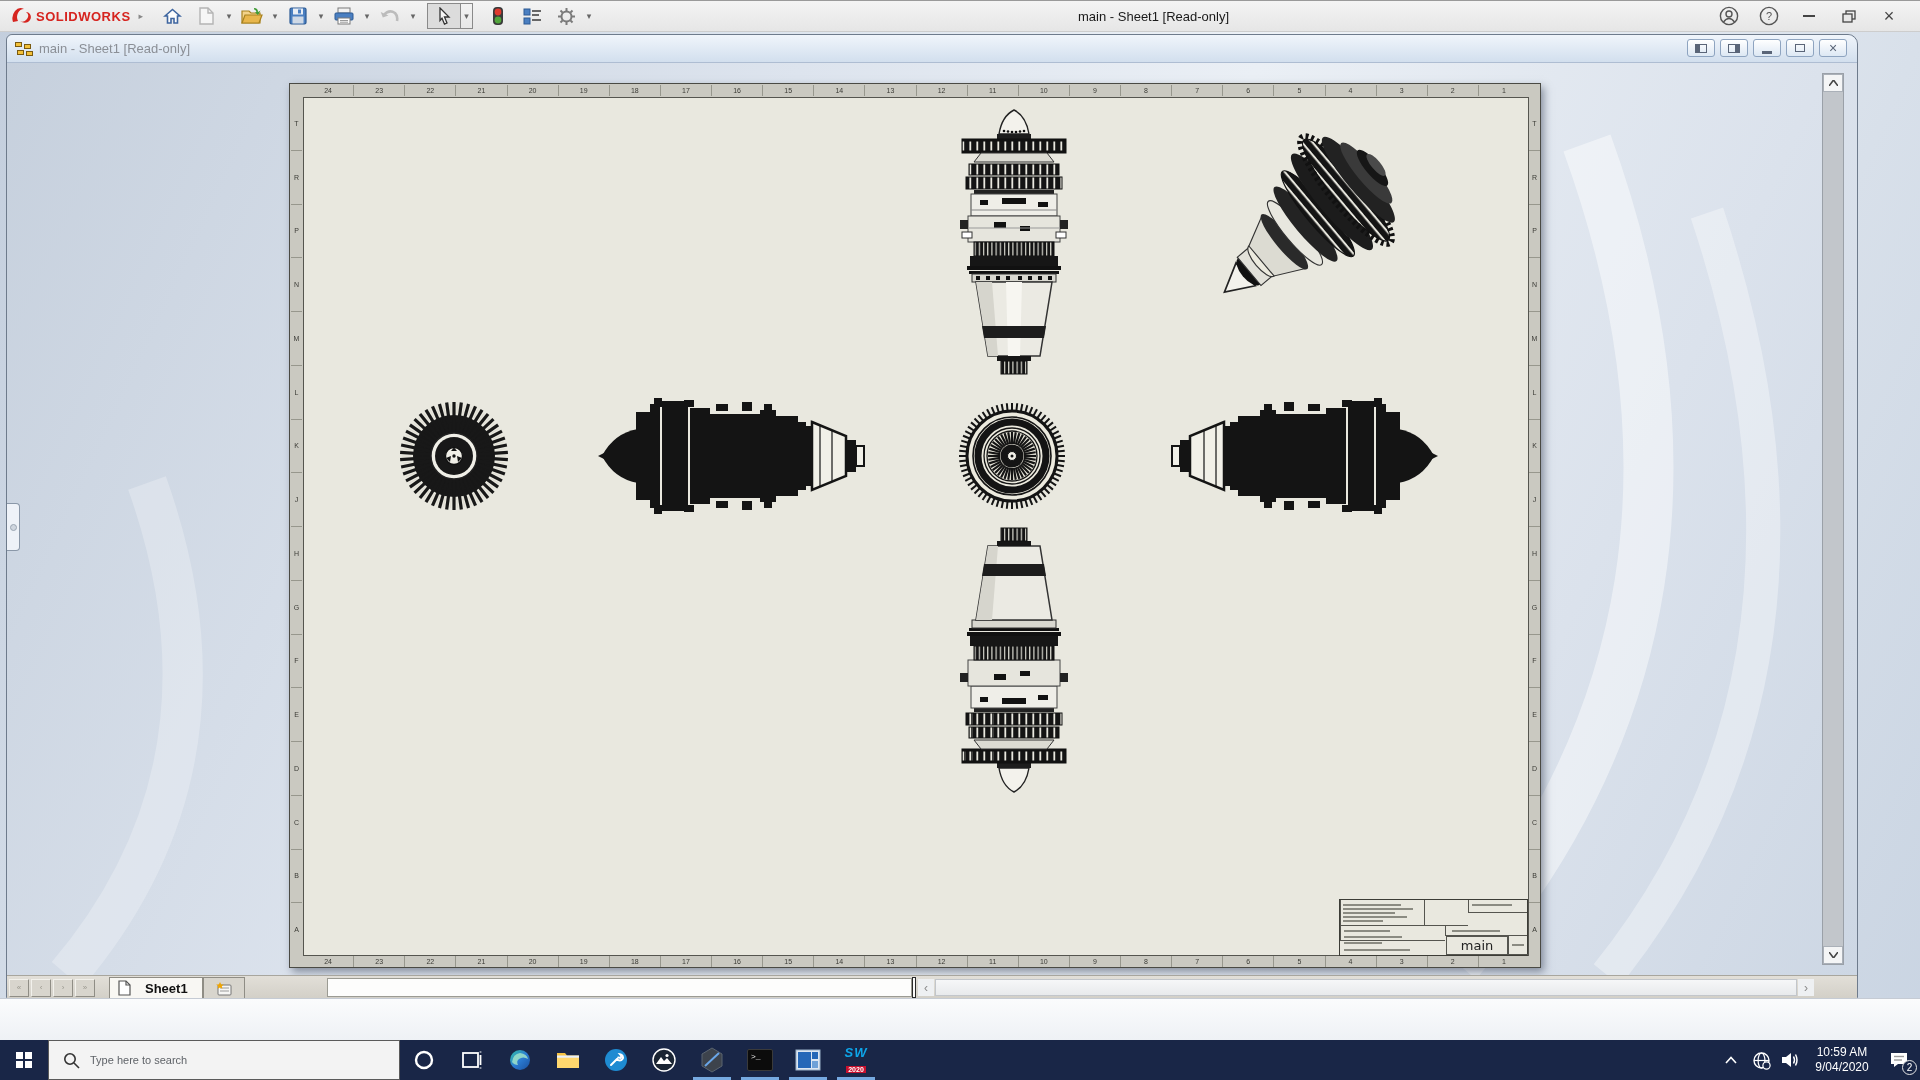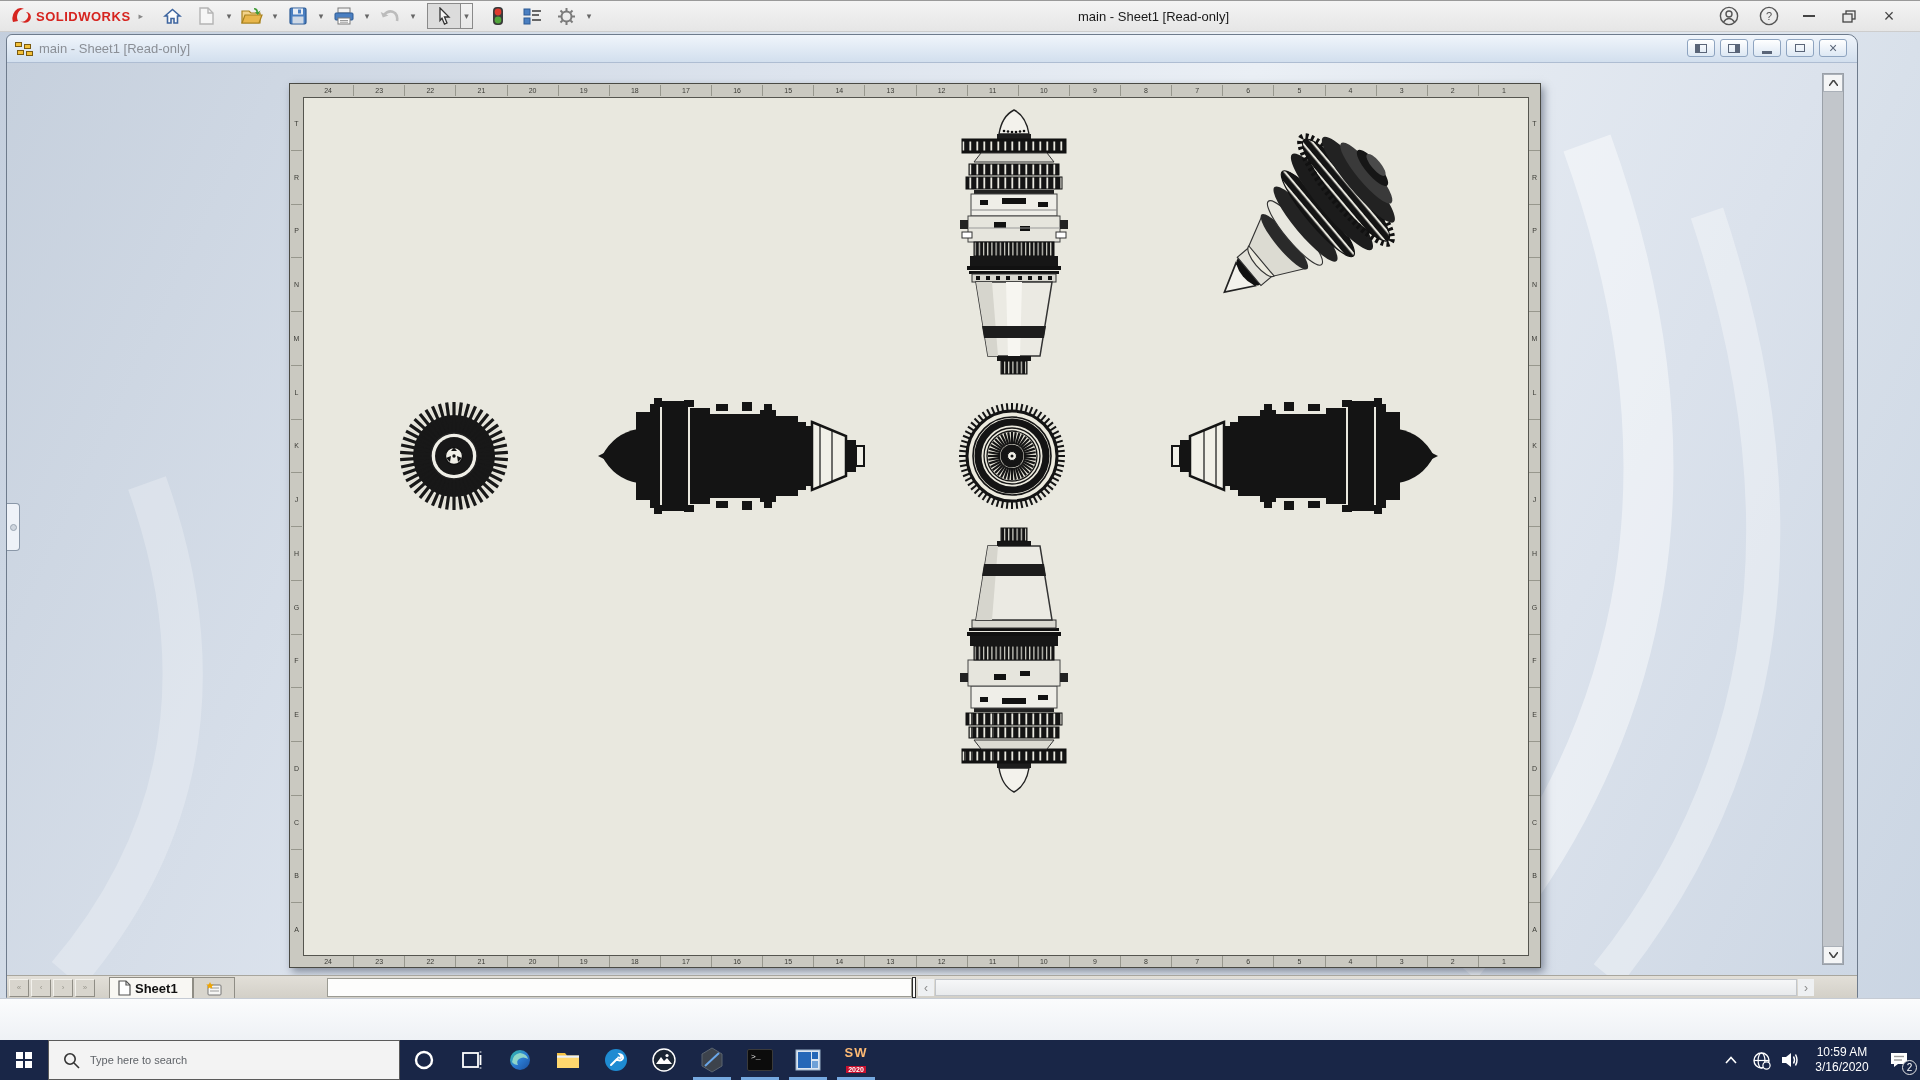--- a/index.html
+++ b/index.html
@@ -80,21 +80,21 @@
     border:1px solid #55554f; display:flex; align-items:center; justify-content:center;
     font-size:13px; color:#222; font-family:"DejaVu Sans", sans-serif; }
 
   
   #tabrow { position:absolute; left:0; top:940px; width:1850px; height:24px;
     background:linear-gradient(#e2dfd8,#d2cfc7); border-top:1px solid #a8a69e; display:flex; align-items:center; }
   .nav-btn { width:20px; height:18px; margin-left:2px; background:#d8d5cd;
     border:1px solid; border-color:#f2f1ec #8f8d85 #8f8d85 #f2f1ec;
     color:#9a988f; font-size:8px; display:flex; align-items:center; justify-content:center; }
   #sheettab { height:22px; margin-left:14px; padding:0 14px 0 8px; background:#f8f7f3;
-    border:1px solid #8f8d85; border-bottom:none; display:flex; align-items:center; gap:4px;
+    border:1px solid #8f8d85; border-bottom:none; display:flex; align-items:center; gap:14px;
     font-size:13px; font-weight:bold; color:#111; }
   #addtab { height:22px; width:42px; background:#d8d5cd; border:1px solid #8f8d85; border-bottom:none;
     display:flex; align-items:center; justify-content:center; }
   #measurepanel { position:absolute; left:320px; top:2px; width:585px; height:19px;
     background:#fdfdfc; border:1px solid #9b9b93; }
   #splitter { position:absolute; left:905px; top:1px; width:4px; height:21px; background:#fbfbfa; border:1px solid #2a2a2a; }
   .hs-arrow { position:absolute; top:3px; width:16px; height:17px; color:#8a8a8a; font-size:12px;
     display:flex; align-items:center; justify-content:center; background:#eef0f2; }
   #hs-track { position:absolute; left:928px; top:3px; width:862px; height:17px;
     background:linear-gradient(#f6f7f8,#e8eaec); border:1px solid #c2c6cb; }
@@ -119,21 +119,21 @@
   #clock { width:72px; text-align:center; color:#fff; font-size:12px; line-height:1.25; padding:0 4px; }
   #notif { width:42px; height:40px; position:relative; display:flex; align-items:center; justify-content:center; }
   #notif .badge { position:absolute; right:3px; bottom:5px; width:15px; height:15px; border-radius:50%;
     background:#192647; border:1.5px solid #e6e6e6; color:#fff; font-size:10px;
     display:flex; align-items:center; justify-content:center; }
 
   
   .cmdicon { width:26px; height:22px; background:#0c0c0c; border:1px solid #3a3a3a; border-radius:2px;
     color:#e8e8e8; font-family:"Liberation Mono", monospace; font-size:8px; padding:2px 0 0 3px; }
   .swicon { text-align:center; line-height:1; }
-  .swicon .sw { color:#fdba74; font-weight:bold; font-size:13px; letter-spacing:1px; }
+  .swicon .sw { color:#0ea5e9; font-weight:bold; font-size:13px; letter-spacing:1px; font-style:italic; }
   .swicon .yr { background:#c8102e; color:#fff; font-size:7px; font-weight:bold; padding:0 2px; display:inline-block; margin-top:1px; }
 </style>
 </head>
 <body>
 
 <div id="screen">
 
   <div id="titlebar">
     <div id="brand">
       <svg width="22" height="18" viewBox="0 0 22 18">
@@ -800,20 +800,41 @@
             <ellipse cx="34" rx="11" ry="54" fill="#1c1c1c"></ellipse>
             <ellipse cx="50" rx="12" ry="57" fill="url(#vstripe)" stroke="#111"></ellipse>
             <ellipse cx="50" rx="14" ry="60" fill="none" stroke="#111" stroke-width="5" stroke-dasharray="2.5,2.5"></ellipse>
             <ellipse cx="64" rx="10" ry="48" fill="#222"></ellipse>
             <ellipse cx="73" rx="8" ry="34" fill="#3a3a3a"></ellipse>
             <ellipse cx="80" rx="6" ry="20" fill="#161616"></ellipse>
             <ellipse cx="84" rx="4" ry="12" fill="#4a4a4a"></ellipse>
           </g>
         </svg>
 
+        <div id="titleblock">
+          <div class="tb-cell" style="left:0;top:0;width:84px;height:26px;"></div>
+          <div class="tb-cell" style="left:84px;top:0;width:44px;height:26px;"></div>
+          <div class="tb-cell" style="left:128px;top:0;width:59px;height:13px;"></div>
+          <div class="tb-cell" style="left:0;top:26px;width:105px;height:15px;"></div>
+          <div class="tb-cell" style="left:105px;top:26px;width:82px;height:10px;"></div>
+          <div class="tb-line" style="left:3px;top:4px;width:58px;"></div>
+          <div class="tb-line" style="left:3px;top:8px;width:70px;"></div>
+          <div class="tb-line" style="left:3px;top:12px;width:52px;"></div>
+          <div class="tb-line" style="left:3px;top:16px;width:64px;"></div>
+          <div class="tb-line" style="left:3px;top:20px;width:40px;"></div>
+          <div class="tb-line" style="left:132px;top:4px;width:40px;"></div>
+          <div class="tb-line" style="left:4px;top:30px;width:46px;"></div>
+          <div class="tb-line" style="left:4px;top:36px;width:58px;"></div>
+          <div class="tb-line" style="left:4px;top:42px;width:38px;"></div>
+          <div class="tb-line" style="left:4px;top:49px;width:66px;"></div>
+          <div class="tb-line" style="left:112px;top:30px;width:48px;"></div>
+          <div id="tb-name">main</div>
+          <div class="tb-cell" style="left:168px;top:36px;width:21px;height:19px;"></div>
+          <div class="tb-line" style="left:172px;top:44px;width:12px;"></div>
+        </div>
       </div>
 
       <div id="vscroll">
         <div class="sc-arrow" style="top:0;">
           <svg width="9" height="6" viewBox="0 0 9 6">
               <path d="M0 6 L4.5 0 L9 6" fill="none" stroke="#444" stroke-width="1.6"></path>
             </svg>
         </div>
         <div class="sc-arrow" style="bottom:0;">
           <svg width="9" height="6" viewBox="0 0 9 6">
@@ -959,21 +980,21 @@
         </svg>
       </div>
       <div class="tray-ic">
         <svg width="20" height="18" viewBox="0 0 20 18">
           <polygon points="1,6 5,6 10,2 10,16 5,12 1,12" fill="#fff"></polygon>
           <path d="M12.5 5.5 Q14.5 9 12.5 12.5 M14.5 3.5 Q17.5 9 14.5 14.5" fill="none" stroke="#fff" stroke-width="1.5"></path>
         </svg>
       </div>
       <div id="clock">
         <div>10:59 AM</div>
-        <div>3/16/2020</div>
+        <div>9/04/2020</div>
       </div>
       <div id="notif">
         <svg width="20" height="18" viewBox="0 0 20 18">
           <path d="M2 2 H18 V13 H9 L5 16 V13 H2 Z" fill="#fff"></path>
           <line x1="5" y1="5.5" x2="15" y2="5.5" stroke="#9a9a9a" stroke-width="1.4"></line>
           <line x1="5" y1="9" x2="13" y2="9" stroke="#9a9a9a" stroke-width="1.4"></line>
         </svg>
         <div class="badge">2</div>
       </div>
     </div>

